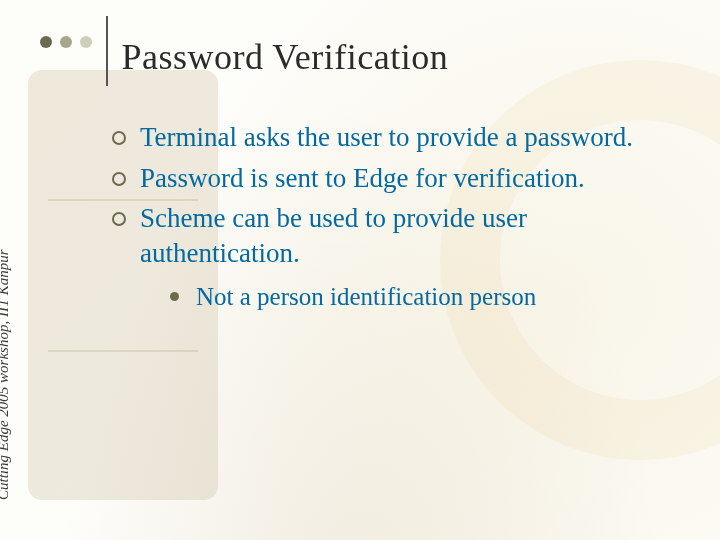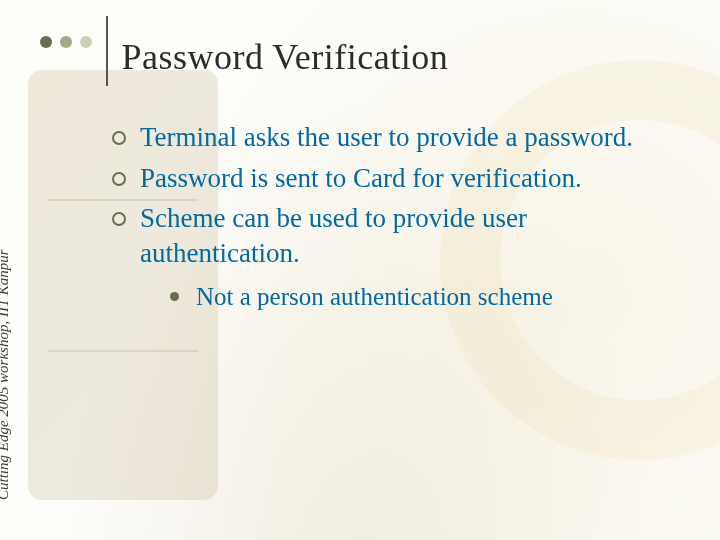--- a/index.html
+++ b/index.html
@@ -140,19 +140,19 @@
   </div>
   <div class="vrule"></div>
   <h1 class="title">Password Verification</h1>
 </div>
 
 <div class="sidebar-label">Cutting Edge 2005 workshop, IIT Kanpur</div>
 
 <div class="content">
   <ul class="main">
     <li>Terminal asks the user to provide a password.</li>
-    <li>Password is sent to Card for verification.</li>
+    <li>Password is sent to Edge for verification.</li>
     <li>Scheme can be used to provide user authentication.</li>
   </ul>
   <ul class="sub">
-    <li>Not a person authentication scheme</li>
+    <li>Not a person identification person</li>
   </ul>
 </div>
 
 </body></html>

